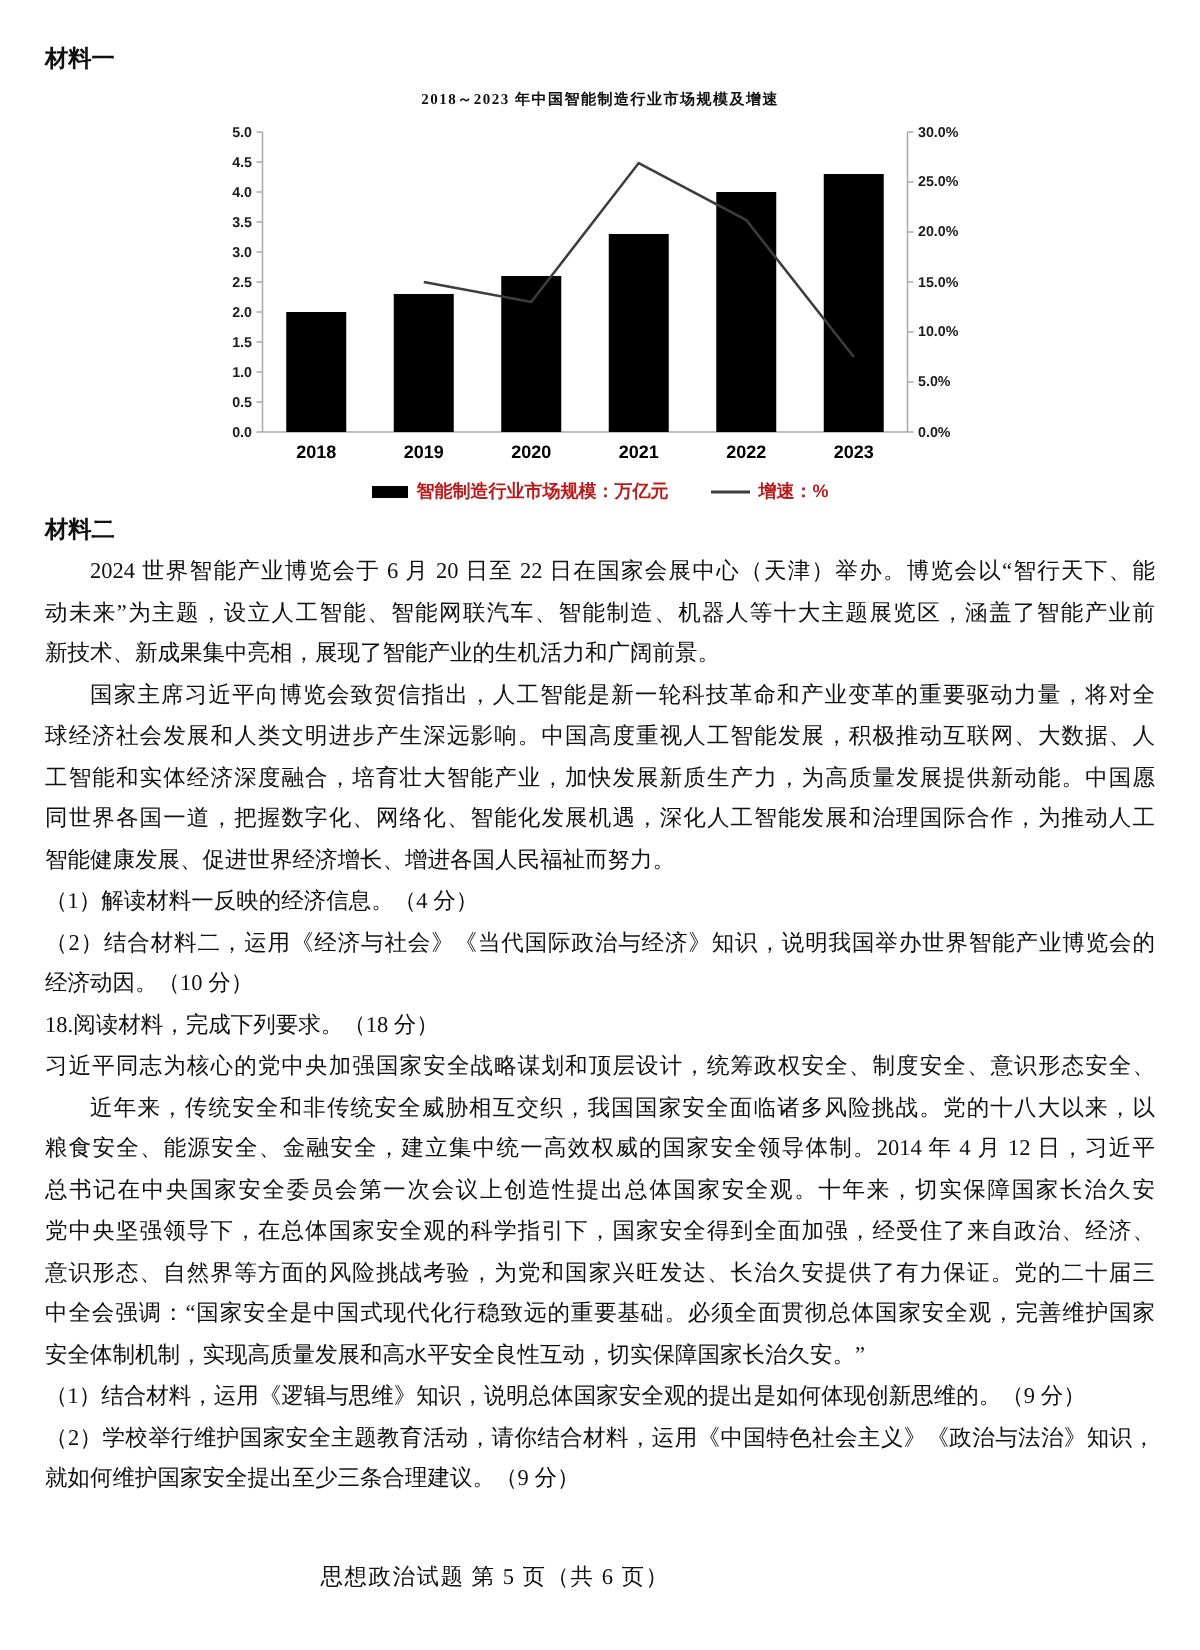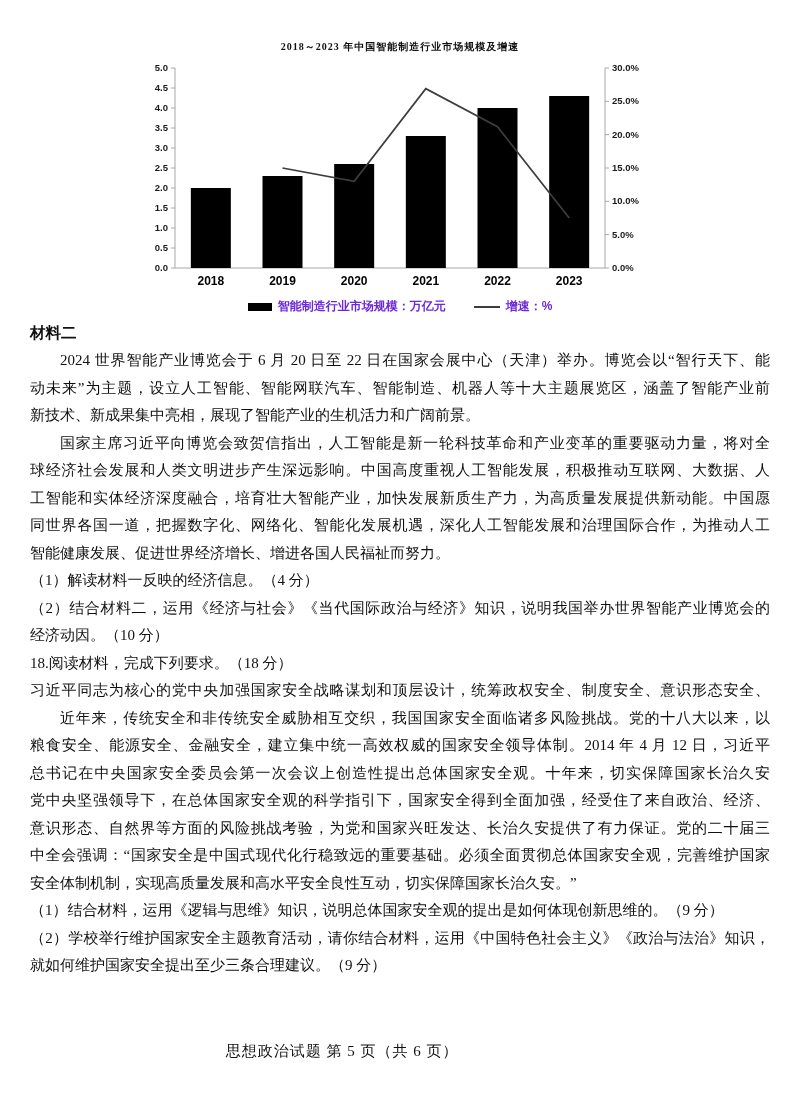--- a/index.html
+++ b/index.html
@@ -28,49 +28,50 @@
     letter-spacing:1px;
     line-height:22px;
   }
   .chart-host{text-align:center;margin-top:2px;}
   .chart-host svg{display:inline-block;}
   .tick{font:600 9.5px "Liberation Sans","DejaVu Sans",sans-serif;fill:#1a1a1a;}
   .year{font:700 12px "Liberation Sans","DejaVu Sans",sans-serif;fill:#000;}
   .legend{
     display:flex;justify-content:center;align-items:center;gap:28px;
     font:600 12px "Liberation Sans","DejaVu Sans",sans-serif;
-    color:#6d28d9;margin-top:0;
+    color:#b91c1c;margin-top:0;
   }
   .lg-item{display:flex;align-items:center;}
   .lg-bar{width:24px;height:8px;background:#000;display:inline-block;margin-right:6px;}
   .lg-line{width:26px;height:0;border-top:2px solid #3d3d3d;display:inline-block;margin-right:6px;}
   .m2-label{margin-top:8px;}
   #text-blocks{margin-top:4px;}
   .tblock{margin:0;}
   .tline{
     font-size:15px;
     line-height:27.5px;
     text-align:justify;
     white-space:normal;
   }
   .tline.fill{text-align-last:justify;}
   .tline.ind{text-indent:2em;}
   .footer{
     position:absolute;
-    left:12px;top:1042px;width:660px;
+    left:0;top:1042px;width:660px;
     text-align:center;
     font-size:15px;
     letter-spacing:1px;
   }
 </style>
 </head>
 <body>
 
 <div class="page">
 
+  <div class="m-label">材料一</div>
 
   <div class="chart-block">
     <div class="chart-title">2018～2023 年中国智能制造行业市场规模及增速</div>
 
     <div class="chart-host" id="chart-host"><svg width="530" height="234" viewBox="0 0 530 234">
           <line x1="40" y1="8" x2="40" y2="208" stroke="#a8a8a8" stroke-width="1"></line>
           <line x1="470" y1="8" x2="470" y2="208" stroke="#a8a8a8" stroke-width="1"></line>
           <line x1="40" y1="208" x2="470" y2="208" stroke="#a8a8a8" stroke-width="1"></line>
           <line x1="36" y1="208" x2="40" y2="208" stroke="#a8a8a8" stroke-width="1"></line>
           <text x="33" y="211" text-anchor="end" class="tick">0.0</text>

